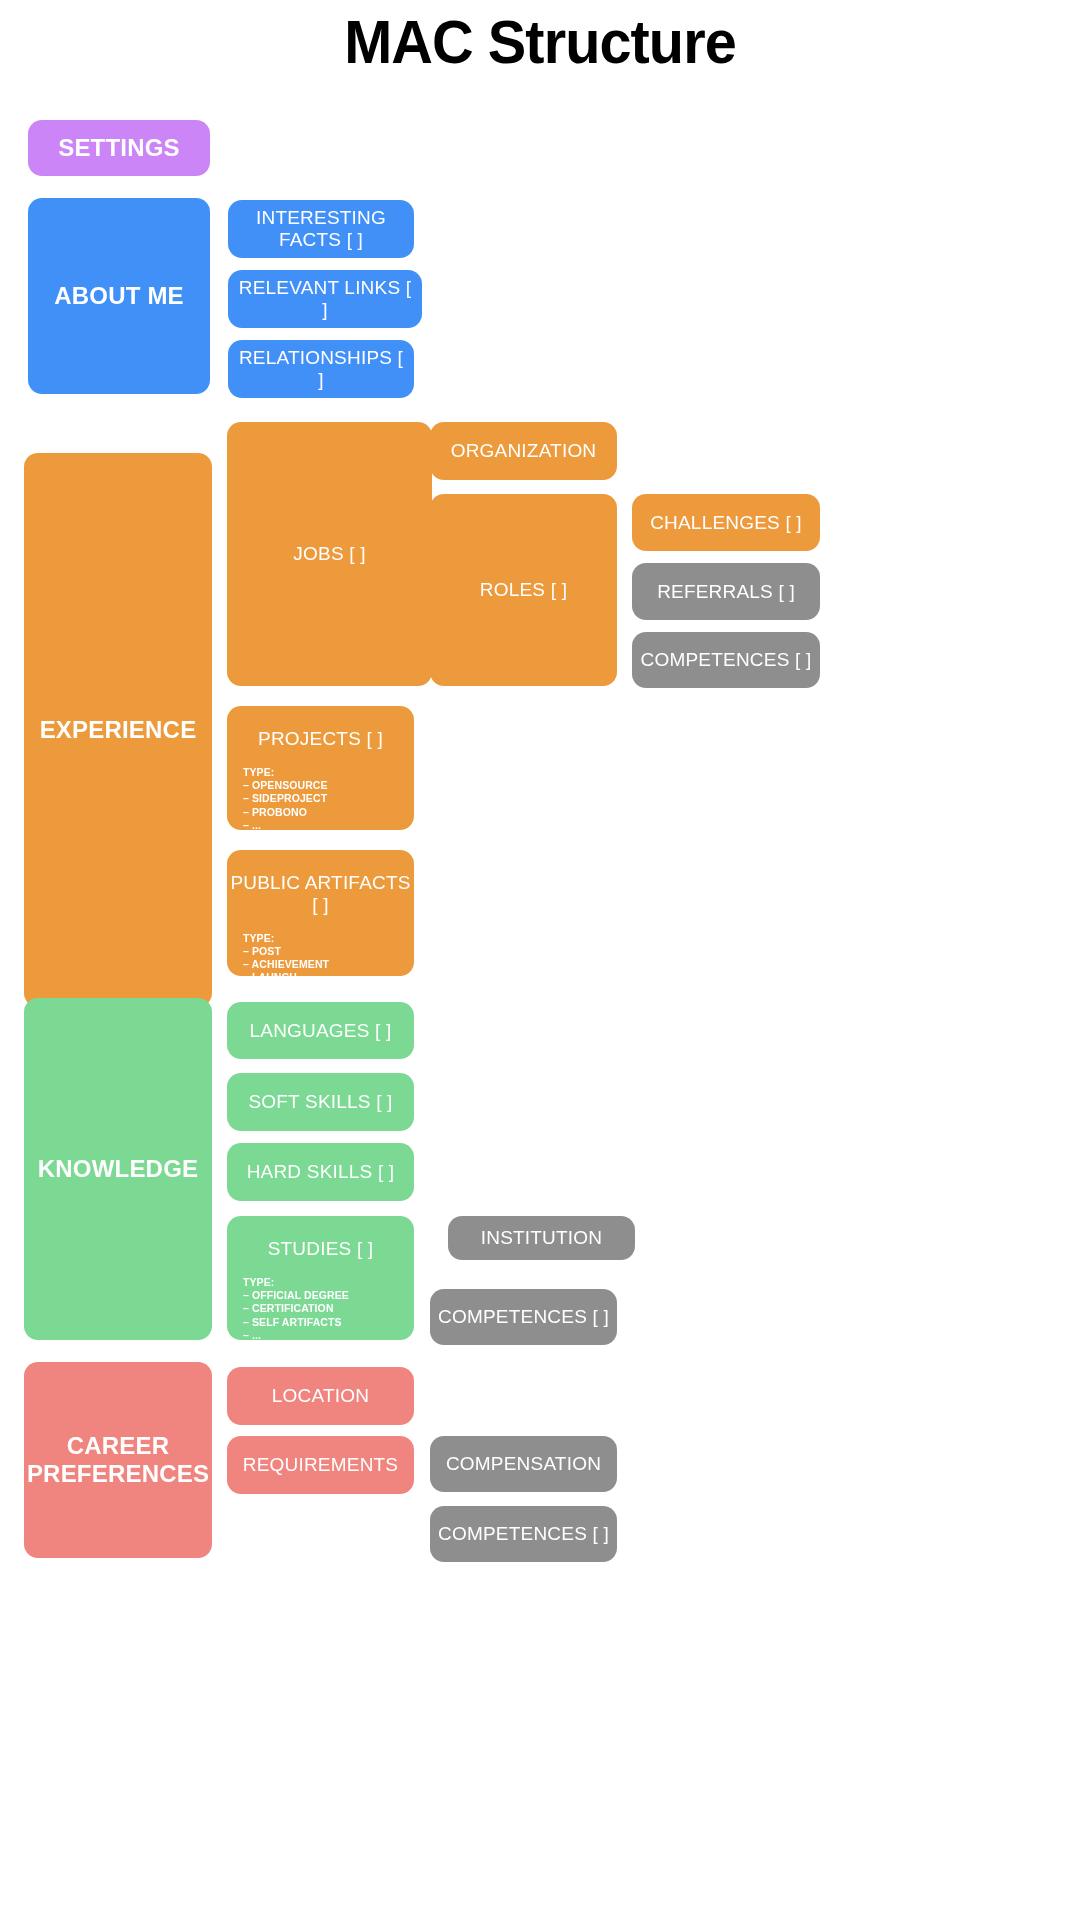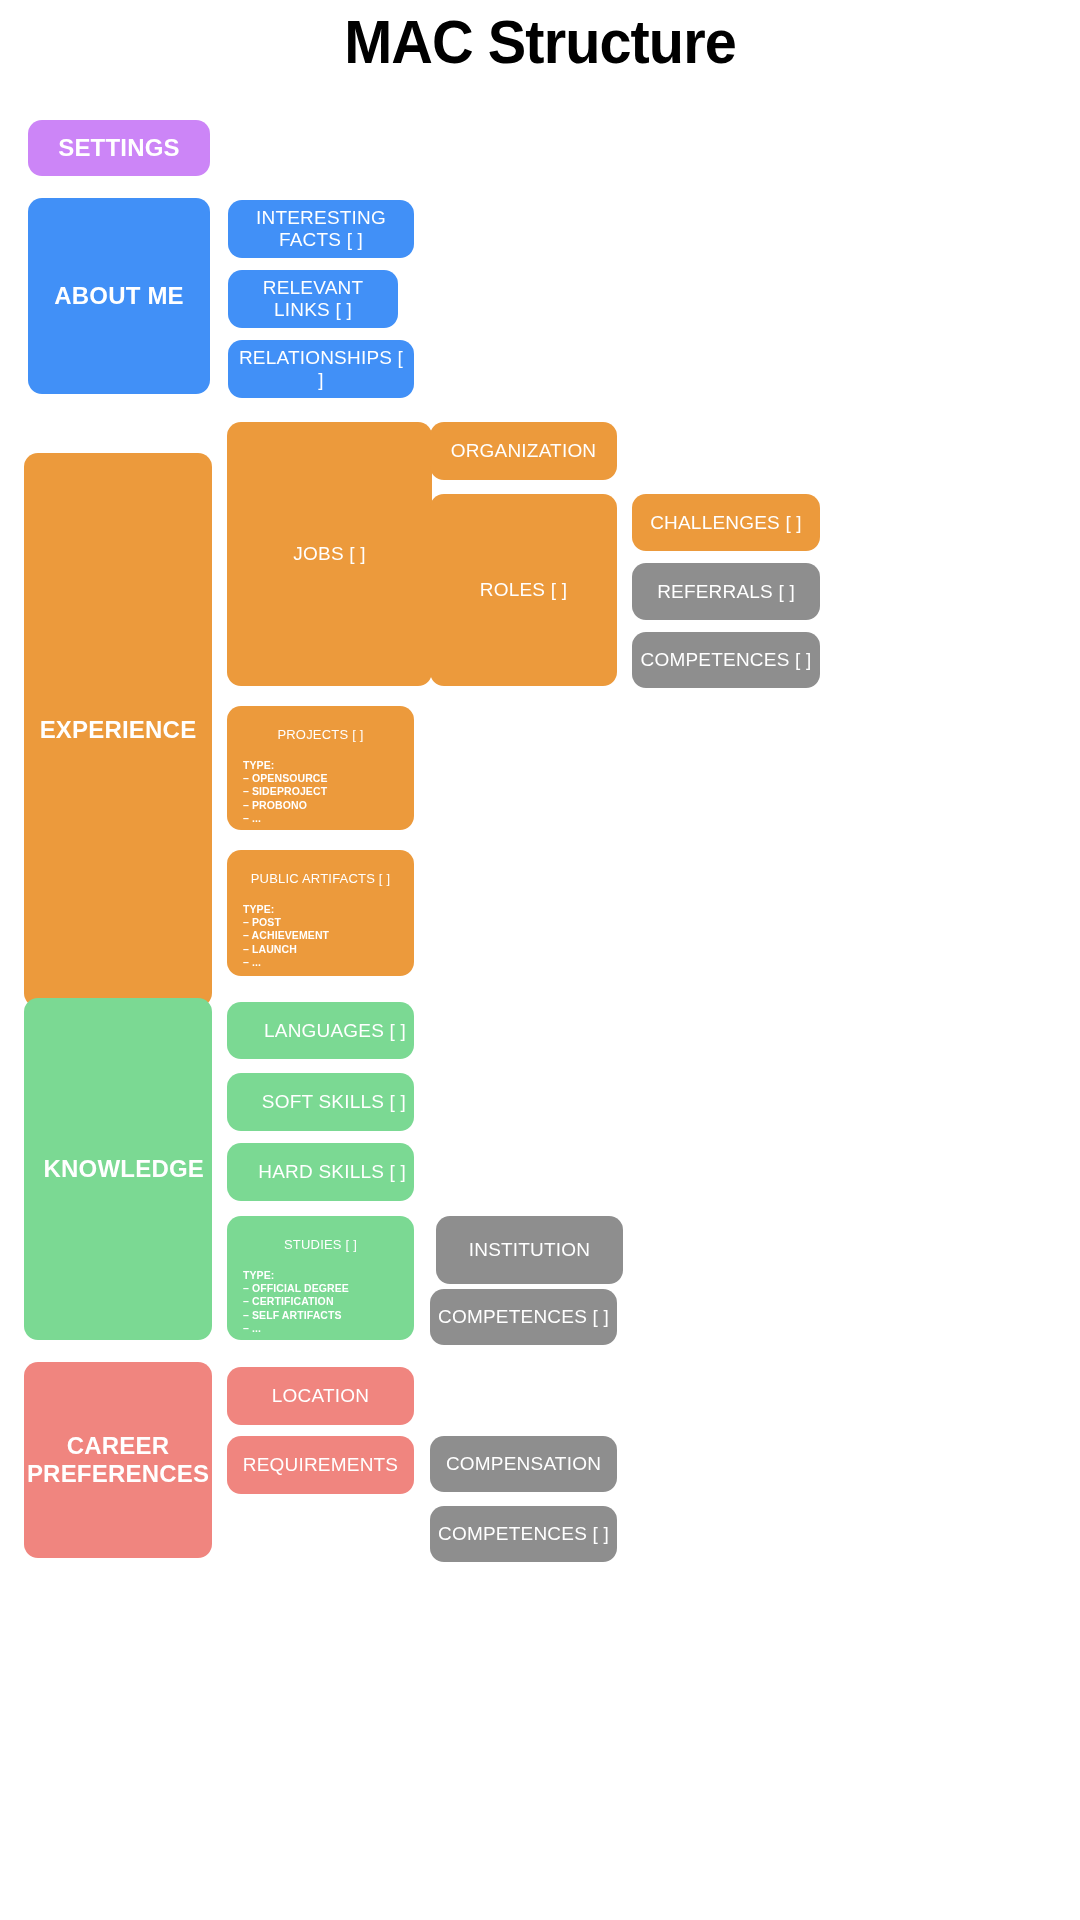--- a/index.html
+++ b/index.html
@@ -48,61 +48,61 @@
   }
   
   .node.withlist {
     display: block;
     padding: 0;
   }
   .node.withlist .node-title {
     display: block;
     width: 100%;
     text-align: center;
-    font-size: 13px;
+    font-size: 19px;
     font-weight: 400;
     margin-top: 22px;
   }
   .type-list {
     margin: 16px 0 0 16px;
     font-size: 10.5px;
     font-weight: 700;
     line-height: 1.26;
     text-align: left;
     letter-spacing: 0.1px;
   }
   .type-list .type-head { display: block; }
   .type-list .type-item { display: block; }
   .type-list .type-item::before { content: "–  "; }
 
   .c-purple { background: #cc85f7; }
   .c-blue   { background: #4190f7; }
   .c-orange { background: #ec9a3c; }
-  .c-green  { background: #7bd993; justify-content: flex-end; }
+  .c-green  { background: #7bd993; }
   .c-red    { background: #f0857f; }
   .c-gray   { background: #8e8e8e; }
 </style>
 </head>
 <body>
 
 <div id="canvas">
 
   <div class="page-title">MAC Structure</div>
 
   <div class="node section c-purple" style="left:28px; top:120px; width:182px; height:56px;">
     <span>SETTINGS</span>
   </div>
 
   <div class="node section c-blue" style="left:28px; top:198px; width:182px; height:196px;">
     <span>ABOUT ME</span>
   </div>
   <div class="node leaf c-blue" style="left:228px; top:200px; width:186px; height:58px;">
     <span>INTERESTING FACTS [ ]</span>
   </div>
-  <div class="node leaf c-blue" style="left:228px; top:270px; width:170px; height:58px;">
+  <div class="node leaf c-blue" style="left:228px; top:270px; width:194px; height:58px;">
     <span>RELEVANT LINKS [ ]</span>
   </div>
   <div class="node leaf c-blue" style="left:228px; top:340px; width:186px; height:58px;">
     <span>RELATIONSHIPS [ ]</span>
   </div>
 
   <div class="node section c-orange" style="left:24px; top:422px; width:188px; height:554px;margin-top:31px;">
     <span>EXPERIENCE</span>
   </div>
 
@@ -168,21 +168,21 @@
     <span class="node-title">STUDIES [ ]</span>
     <div class="type-list">
       <span class="type-head">TYPE:</span>
       <span class="type-item">OFFICIAL DEGREE</span>
       <span class="type-item">CERTIFICATION</span>
       <span class="type-item">SELF ARTIFACTS</span>
       <span class="type-item">...</span>
     </div>
   </div>
 
-  <div class="node leaf c-gray" style="left:436px; top:1216px; width:187px; height:68px;">
+  <div class="node leaf c-gray" style="left:448px; top:1216px; width:187px; height:44px;">
     <span>INSTITUTION</span>
   </div>
   <div class="node leaf c-gray" style="left:430px; top:1289px; width:187px; height:56px;">
     <span>COMPETENCES [ ]</span>
   </div>
 
   <div class="node section c-red" style="left:24px; top:1362px; width:188px; height:196px;">
     <span>CAREER PREFERENCES</span>
   </div>
 

